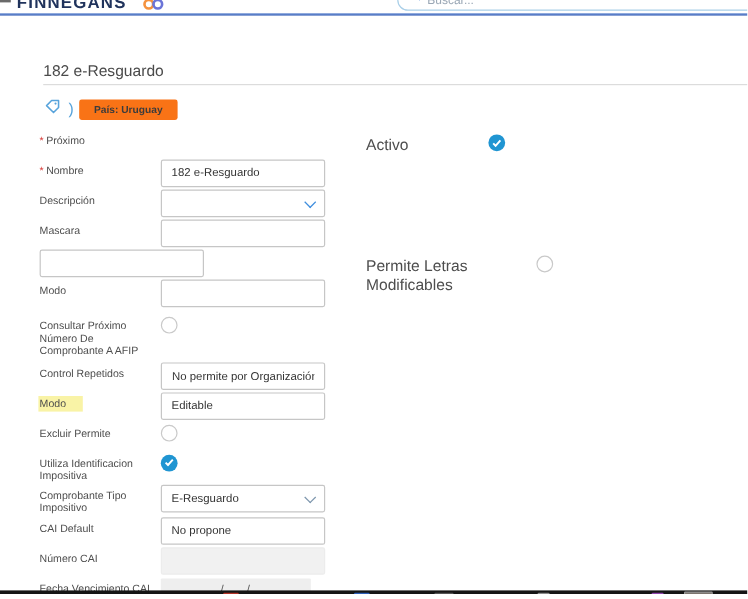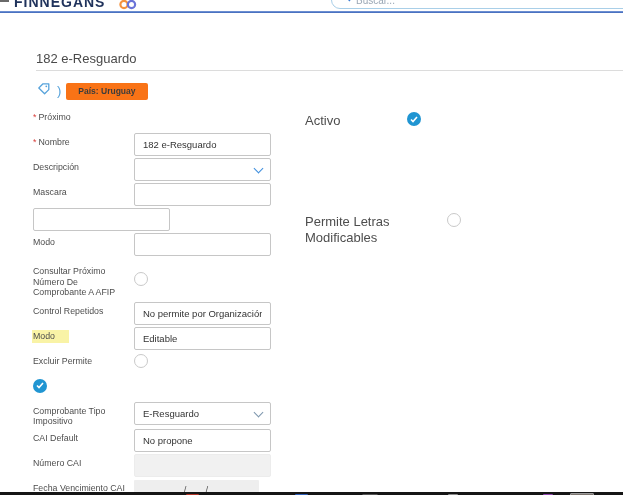--- a/index.html
+++ b/index.html
@@ -27,21 +27,21 @@
   .title-divider{position:absolute;top:70px;left:36px;width:587px;height:1px;background:#dcdcdc;}
   .chip-row{position:absolute;top:82px;left:37px;display:flex;align-items:center;height:18px;}
   .chev-sep{color:#57a3db;font-size:13px;margin:0 5px 1px 6px;font-weight:400;}
   .chip{background:#f97316;border-radius:2px;padding:0 12px;height:17px;display:flex;align-items:center;
     font-size:8.5px;font-weight:bold;color:#3c3c3c;}
 
   
   .form{position:absolute;top:108px;left:33px;width:470px;}
   .frow{display:flex;margin-bottom:2px;min-height:23px;align-items:flex-start;}
   .frow.mb6{margin-bottom:6px;}
-  .frow.mb4{margin-bottom:4px;align-items:center;}
+  .frow.mb4{margin-bottom:4px;}
   .flabel{width:101px;padding:4px 9px 0 0;font-size:8.8px;color:#4d4d4d;line-height:1.2;
     box-sizing:border-box;flex-shrink:0;}
   .req{color:#d9413d;margin-right:2px;}
   .hl{background:#f9f3a6;display:inline-block;padding:1px 14px 2px 1px;margin:-1px 0 0 -1px;}
   .fctrl{flex-shrink:0;position:relative;}
   .tin{width:137px;height:23px;box-sizing:border-box;border:1px solid #c6c6c6;border-radius:2px;
     font-family:"Liberation Sans",sans-serif;font-size:9.5px;color:#333;padding:0 18px 0 8px;
     outline:none;background:#fff;}
   .tin.noarrow{padding-right:8px;}
   .tin.dis{background:#f1f1f1;border-color:#ececec;color:#777;}
@@ -162,20 +162,21 @@
       <div class="flabel"><span class="hl">Modo</span></div>
       <div class="fctrl"><input class="tin noarrow" value="Editable" style=""></div>
     </div>
 
     <div class="frow">
       <div class="flabel">Excluir Permite</div>
       <div class="fctrl"><span class="radio"></span></div>
     </div>
 
     <div class="frow">
+      <div class="flabel">Utiliza Identificacion Impositiva</div>
       <div class="fctrl">
         <span class="cb">
           <svg width="8" height="7" viewBox="0 0 8 7">
             <polyline points="1,3.5 3,5.5 7,1" fill="none" stroke="#fff" stroke-width="1.6"></polyline>
           </svg>
         </span>
       </div>
     </div>
 
     <div class="frow">

